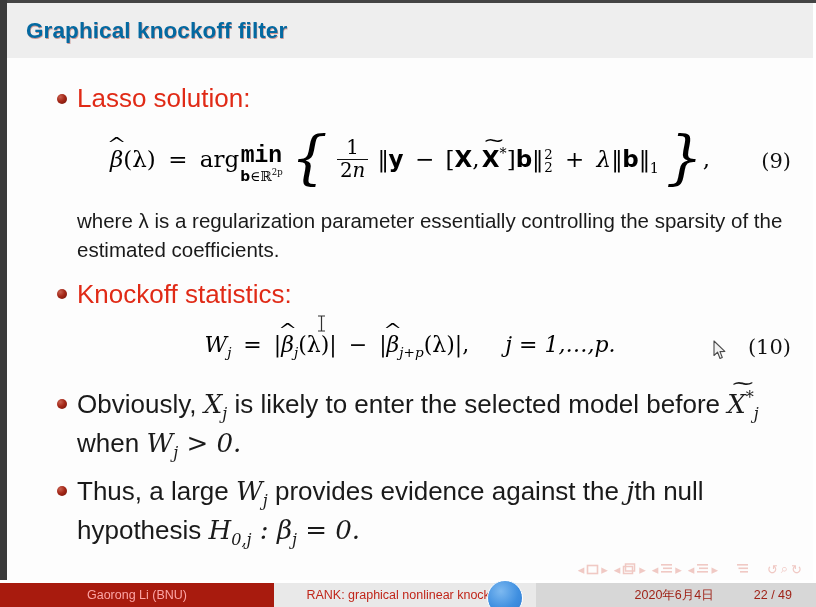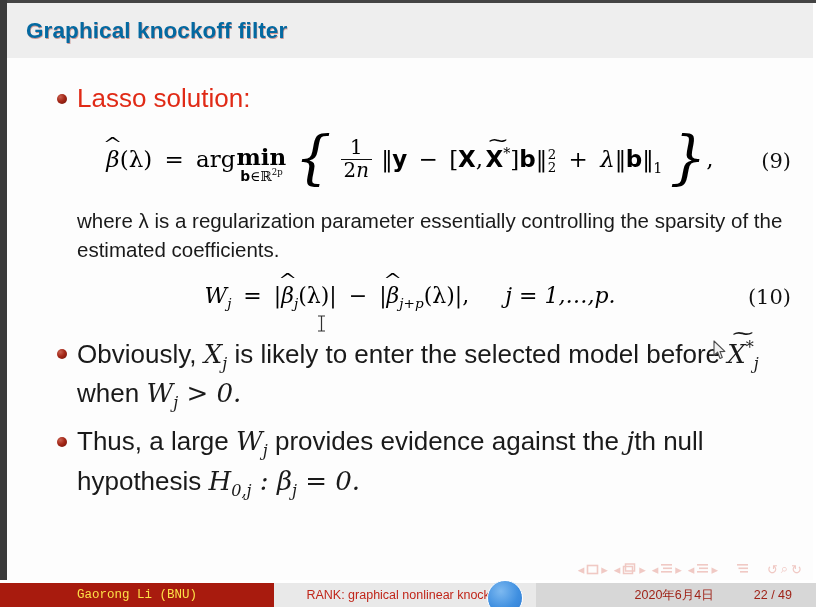--- a/index.html
+++ b/index.html
@@ -128,21 +128,21 @@
   }
   .argmin {
     display: inline-flex;
     flex-direction: column;
     align-items: center;
     vertical-align: middle;
     margin: 0 1px;
     position: relative;
     top: 0.18em;
   }
-  .argmin .mn { font-style: normal; line-height: 1; font-weight: bold; }
+  .argmin .mn { font-style: normal; line-height: 1; font-weight: bold; font-family: Liberation Mono, monospace; }
   .argmin .sb { font-size: 0.60em; line-height: 1.1; font-style: normal; }
   .hat {
     position: relative;
     display: inline-block;
   }
   .hat::before {
     content: "\005E";
     position: absolute;
     left: 50%;
     transform: translateX(-52%) scaleX(1.25);
@@ -201,24 +201,23 @@
     position: absolute;
     left: 0; bottom: 0;
     width: 816px;
     height: 24px;
     display: flex;
     font-size: 12.5px;
   }
   .foot-a {
     width: 274px;
     background: #a81b0e;
-    color: #fde047;
+    color: #fca5a5;
     display: flex; align-items: center; justify-content: center;
     box-sizing: border-box;
-    font-family: Liberation Mono, monospace;
   }
   .foot-b {
     width: 262px;
     background: #e9e9e9;
     color: #c0261a;
     display: flex; align-items: center; justify-content: center;
     box-sizing: border-box;
     overflow: hidden;
     white-space: nowrap;
   }
@@ -293,20 +292,24 @@
           </span>
         <span class="mup" style="margin:0 5px;">+</span>
         <span class="mth">λ</span><span class="dblbar mup">‖</span><span class="mbf">b</span><span class="dblbar mup">‖</span><sub class="up">1</sub>
         <span class="bigbrace">}</span><span class="mup">,</span>
       </span>
       <span class="eqno">(9)</span>
     </div>
 
     <div class="para" style="margin-top:6px;">where λ is a regularization parameter essentially controlling the sparsity of the estimated coefficients.</div>
 
+    <div class="bullet-row redhead" style="margin-top:12px;">
+      <span class="bullet-dot"></span>
+      <span>Knockoff statistics:</span>
+    </div>
 
     <div class="math-row" style="height:54px;margin-top:6px;font-size:22px;">
       <span class="mth" style="white-space:nowrap;">
         <span>W</span><sub>j</sub>
         <span class="mup" style="margin:0 5px;">=</span>
         <span class="mup">|</span><span class="hat"><span>β</span></span><sub>j</sub><span class="mup">(λ)</span><span class="mup">|</span>
         <span class="mup" style="margin:0 5px;">−</span>
         <span class="mup">|</span><span class="hat"><span>β</span></span><sub>j+p</sub><span class="mup">(λ)</span><span class="mup">|</span><span class="mup">,</span>
         <span style="display:inline-block;width:22px;"></span>
         <span>j = 1,…,p.</span>

